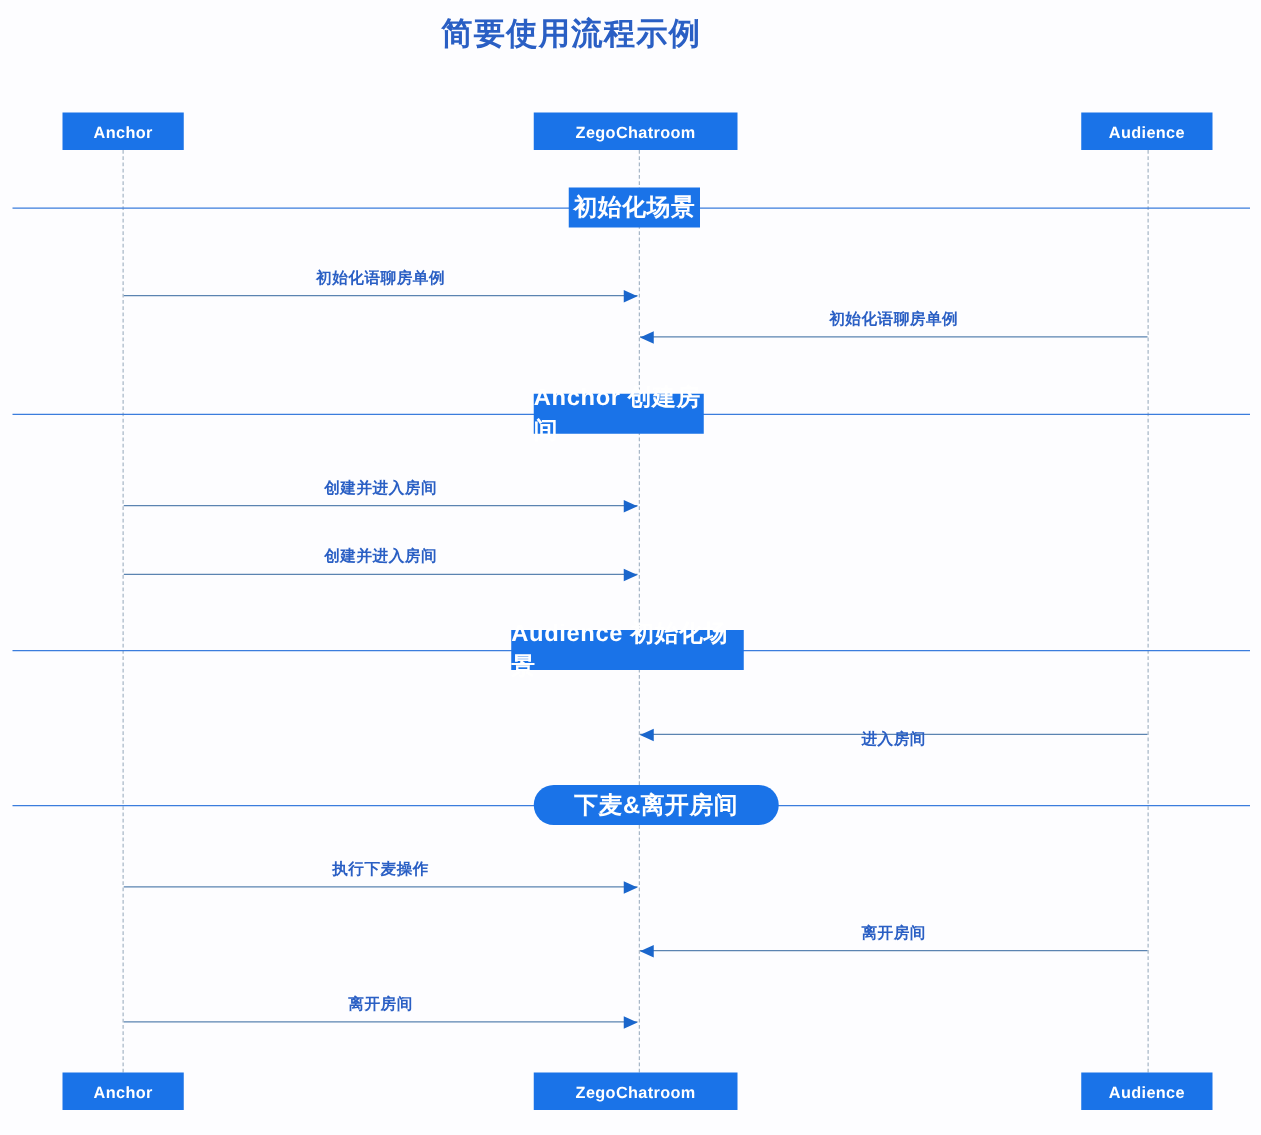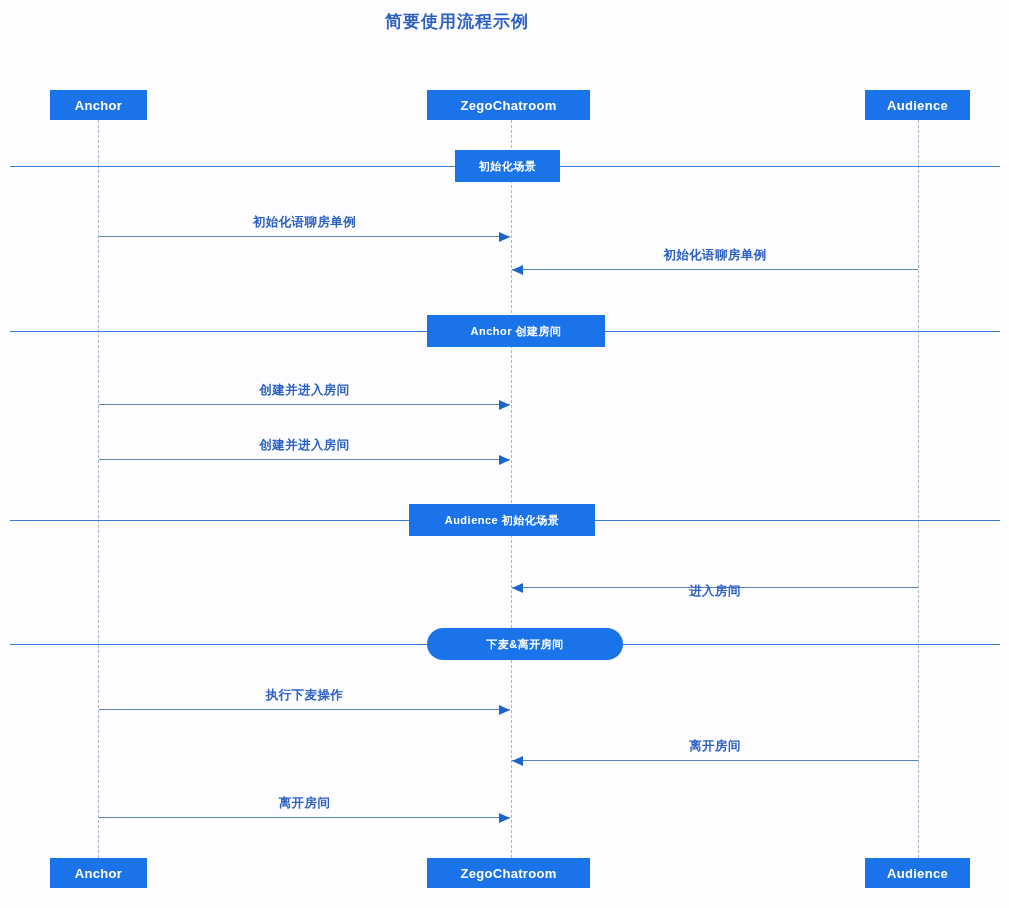--- a/index.html
+++ b/index.html
@@ -20,21 +20,21 @@
     top: 0;
     width: 1009px;
     height: 908px;
   }
   .title {
     position: absolute;
     top: 10px;
     left: 0;
     width: 914px;
     text-align: center;
-    font-size: 17px;
+    font-size: 25px;
     font-weight: 700;
     color: #2a5fc4;
     letter-spacing: 1px;
   }
   .participant {
     position: absolute;
     height: 30px;
     background: #1a73e8;
     color: #ffffff;
     font-size: 13px;
@@ -53,21 +53,21 @@
   .divider-line {
     position: absolute;
     height: 0;
     border-top: 1.5px solid #3b7ddd;
   }
   .divider-label {
     position: absolute;
     height: 32px;
     background: #1a73e8;
     color: #ffffff;
-    font-size: 11px;
+    font-size: 19px;
     font-weight: 700;
     display: flex;
     align-items: center;
     justify-content: center;
     box-sizing: border-box;
     letter-spacing: 0.5px;
     z-index: 3;
   }
   .msg-line {
     position: absolute;
@@ -123,21 +123,21 @@
       <span>ZegoChatroom</span>
     </div>
     <div class="participant" style="left: 865px; top: 858px; width: 105px;">
       <span>Audience</span>
     </div>
     <div class="divider-line" style="left: 10px; top: 166px; width: 990px;"></div>
     <div class="divider-label" style="left: 455px; width: 105px; top: 150px;">
       <span>初始化场景</span>
     </div>
     <div class="divider-line" style="left: 10px; top: 331px; width: 990px;"></div>
-    <div class="divider-label" style="left: 427px; width: 178px; top: 315px;">
+    <div class="divider-label" style="left: 427px; width: 136px; top: 315px;">
       <span>Anchor 创建房间</span>
     </div>
     <div class="divider-line" style="left: 10px; top: 520px; width: 990px;"></div>
     <div class="divider-label" style="left: 409px; width: 186px; top: 504px;">
       <span>Audience 初始化场景</span>
     </div>
     <div class="divider-line" style="left: 10px; top: 644px; width: 990px;"></div>
     <div class="divider-label" style="left: 427px; width: 196px; top: 628px; border-radius: 16px;">
       <span>下麦&amp;离开房间</span>
     </div>

